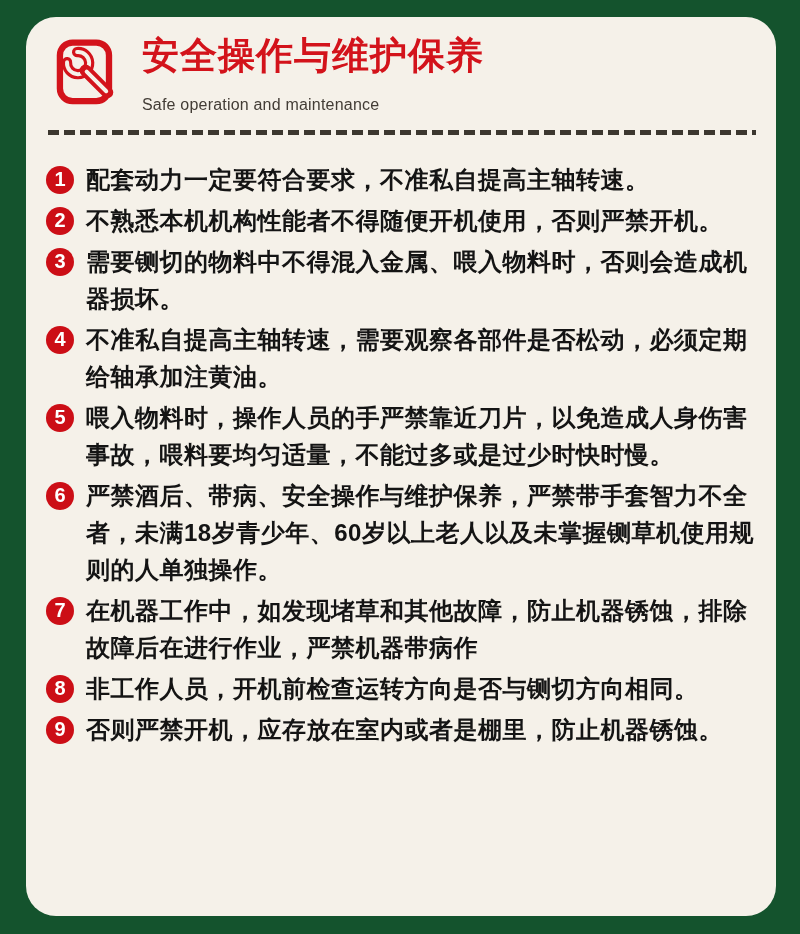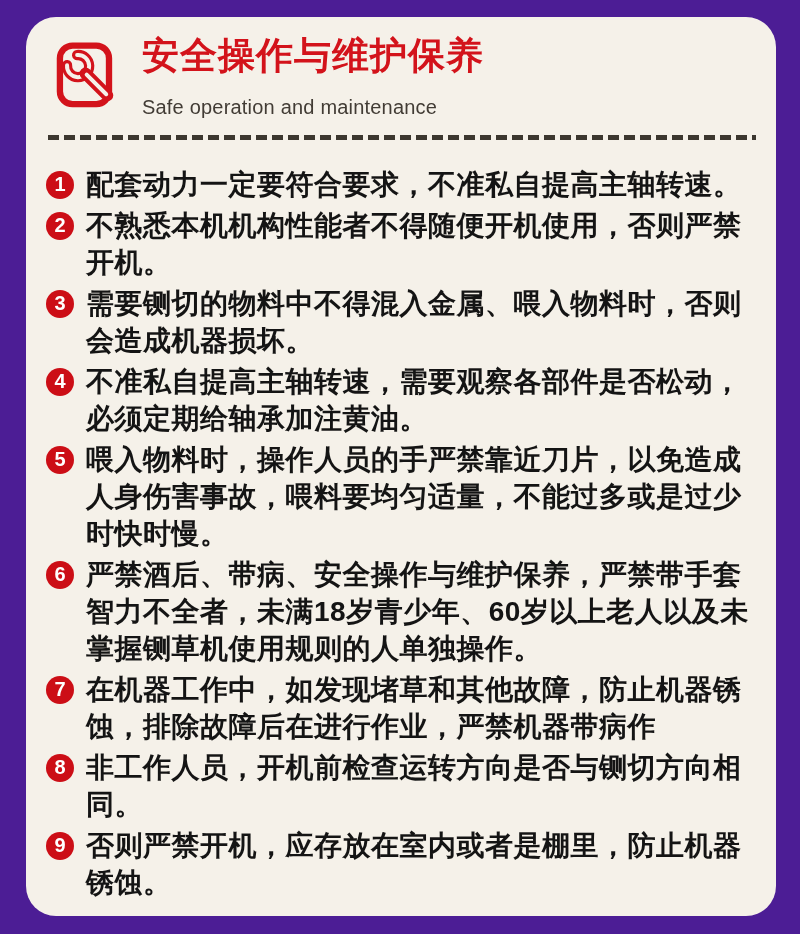--- a/index.html
+++ b/index.html
@@ -2,21 +2,21 @@
 <html><head>
 <meta charset="utf-8">
 <style>
   html, body { margin: 0; padding: 0; }
   body {
     font-family: "Liberation Sans", "DejaVu Sans", sans-serif;
     width: 800px; height: 934px;
   }
   .frame {
     width: 800px; height: 934px;
-    background: #4c1d95;
+    background: #14532d;
     box-sizing: border-box;
     padding: 17px 24px 18px 26px;
   }
   .card {
     width: 100%; height: 100%;
     background: #F5F1E9;
     border-radius: 30px;
     box-sizing: border-box;
     padding: 18px 16px 0 20px;
     overflow: hidden;
@@ -29,21 +29,21 @@
   }
   .header-icon { flex: 0 0 76px; width: 76px; height: 76px; }
   .title {
     font-size: 37px;
     font-weight: bold;
     color: #D3131B;
     line-height: 1.05;
     letter-spacing: 1px;
   }
   .subtitle {
-    font-size: 20px;
+    font-size: 16px;
     color: #423C35;
     margin-top: 20px;
     letter-spacing: 0.2px;
   }
   .divider {
     height: 5px;
     margin: 16px 4px 0 2px;
     background: repeating-linear-gradient(90deg, #3C372F 0 11px, transparent 11px 16px);
   }
   .safety-list {
@@ -64,21 +64,21 @@
     background: #CC0E16;
     color: #FFFFFF;
     font-size: 20px;
     font-weight: bold;
     display: flex;
     align-items: center;
     justify-content: center;
     margin-top: 5px;
   }
   .item-text {
-    font-size: 28px;
+    font-size: 24px;
     line-height: 37px;
     font-weight: 700;
     color: #141414;
     letter-spacing: 0.5px;
   }
 </style>
 </head>
 <body>
 
 <div class="frame">

